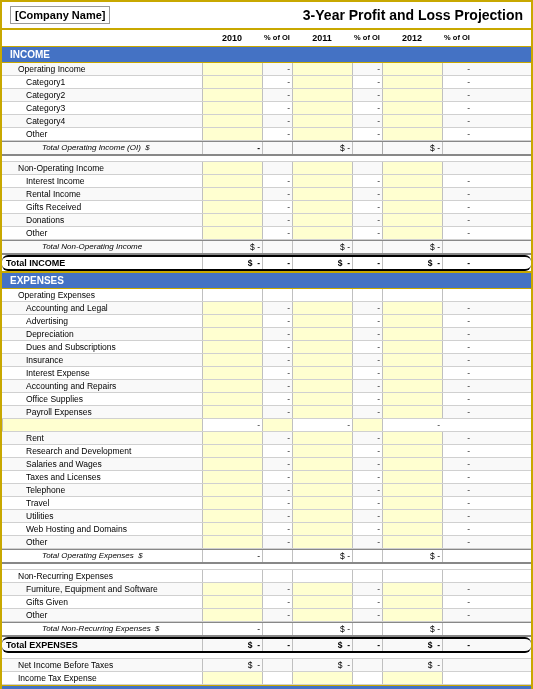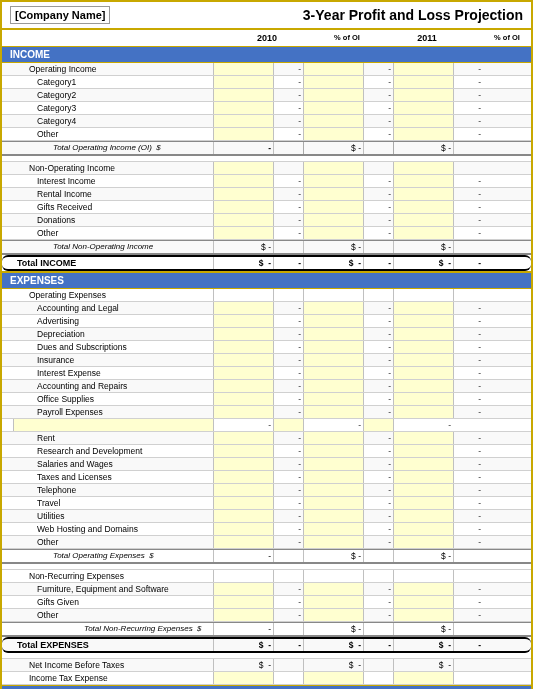--- a/index.html
+++ b/index.html
@@ -35,34 +35,32 @@
       font-weight: bold;
       color: #000;
       text-align: right;
     }
     .col-headers {
       display: grid;
       grid-template-columns: 200px 60px 30px 60px 30px 60px 30px;
       background: #fff;
       border-bottom: 1px solid #c8a800;
       padding: 2px 0;
-      gap: 35px;
     }
     .col-header-cell {
       text-align: center;
       font-weight: bold;
       font-size: 9px;
       padding: 1px 2px;
     }
     .data-row {
       display: grid;
       grid-template-columns: 200px 60px 30px 60px 30px 60px 30px;
       border-bottom: 1px solid #d0d0d0;
       min-height: 13px;
-      padding-left: 11px;
     }
     .data-row:nth-child(even) { background: #f9f9f9; }
     .row-label {
       padding: 1px 4px 1px 16px;
       font-size: 8.5px;
       white-space: nowrap;
     }
     .row-label.indent-more {
       padding-left: 24px;
     }
@@ -500,21 +498,21 @@
     <div class="row-label indent-more">Other</div>
     <div class="data-cell yellow-cell"></div>
     <div class="data-cell"><span class="dash">-</span></div>
     <div class="data-cell yellow-cell"></div>
     <div class="data-cell"><span class="dash">-</span></div>
     <div class="data-cell yellow-cell"></div>
     <div class="data-cell"><span class="dash">-</span></div>
   </div>
 
   <div class="data-row total-row">
-    <div class="row-label total-label" style="font-size:8px;margin-left:31px;">Total Non-Recurring Expenses&nbsp;&nbsp;$</div>
+    <div class="row-label total-label" style="font-size:8px;">Total Non-Recurring Expenses&nbsp;&nbsp;$</div>
     <div class="data-cell">-</div>
     <div class="data-cell"></div>
     <div class="data-cell">$&nbsp;-</div>
     <div class="data-cell"></div>
     <div class="data-cell">$&nbsp;-</div>
     <div class="data-cell"></div>
   </div>
 
   <div class="data-row big-total-row">
     <div class="row-label section-total">Total EXPENSES</div>

